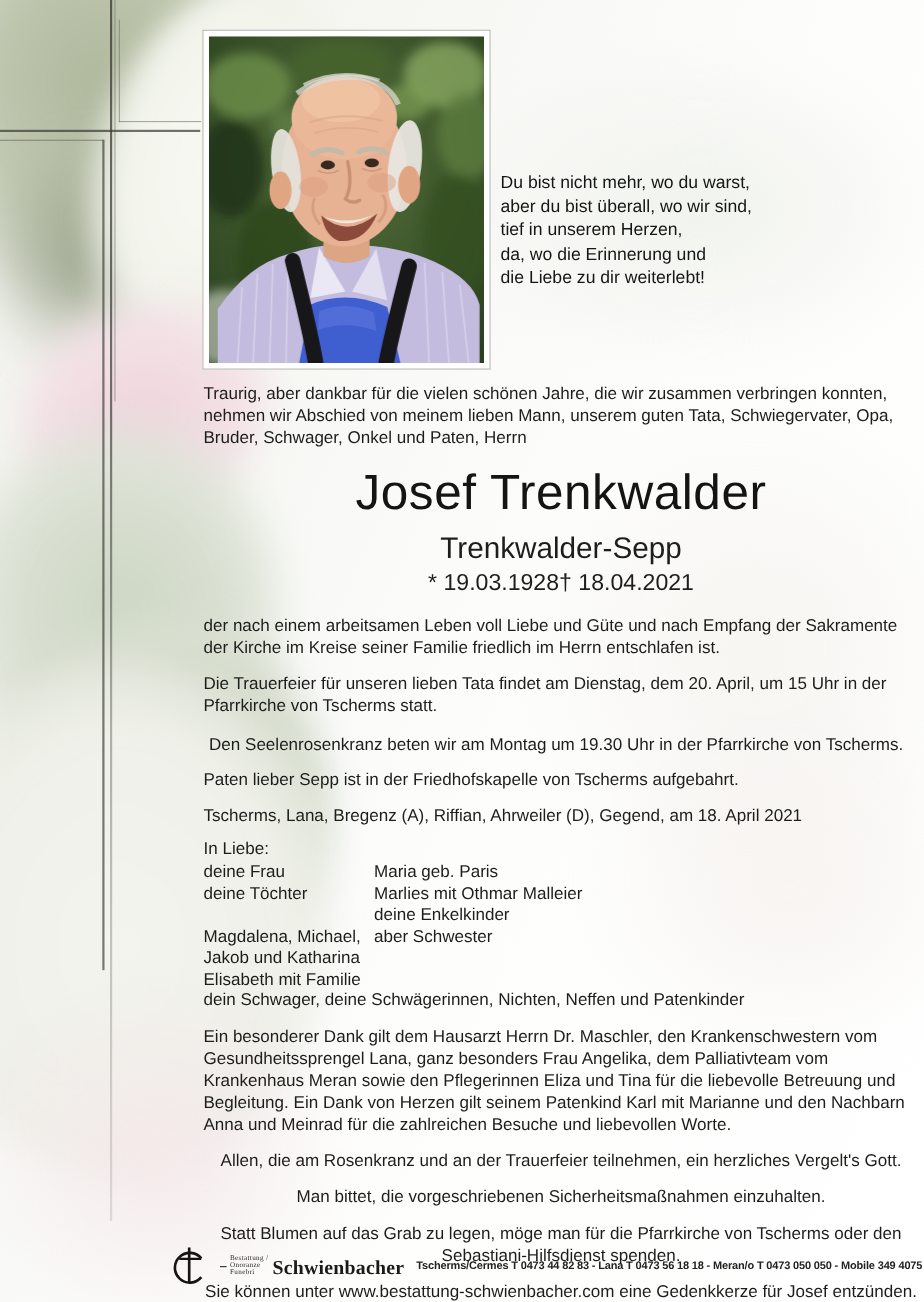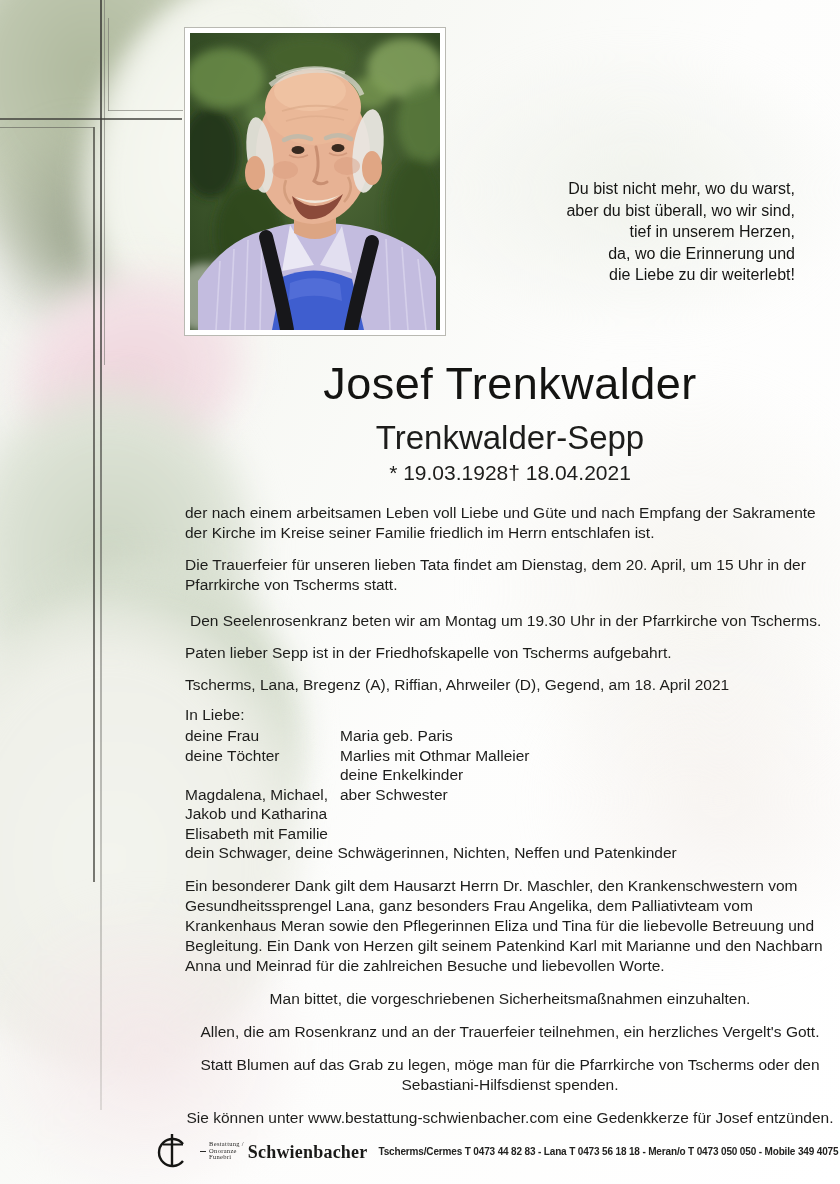--- a/index.html
+++ b/index.html
@@ -41,32 +41,32 @@
   
   .photo {
     position:absolute; left:184px; top:27px; width:262px; height:309px;
     background:#fff; border:1px solid #b9b9b2;
     padding:5px; box-shadow:0 0 0 1px rgba(255,255,255,.8) inset;
   }
   .photo svg { display:block; width:250px; height:297px; }
 
   
   .poem {
-    position:absolute; left:455px; top:178px; width:340px;
-    text-align:right; font-size:16px; line-height:21.5px; color:#161614;
+    position:absolute; left:455px; top:156px; width:340px;
+    text-align:left; font-size:16px; line-height:21.5px; color:#161614;
   }
 
   
   .main { position:absolute; left:185px; top:349px; width:650px; }
   .para { font-size:15.5px; line-height:20px; }
   .intro { margin-bottom:14px; }
 
   .namehead { text-align:center; }
   .name { font-size:45px; font-weight:400; letter-spacing:.5px; line-height:1.1; margin-top:10px; color:#141412; }
-  .nickname { font-size:33px; font-weight:400; margin-top:10px; }
+  .nickname { font-size:27px; font-weight:400; margin-top:10px; }
   .dates { display:flex; justify-content:center; font-size:21px; margin-top:4px; margin-bottom:18px; }
 
   .p-block { margin-top:12px; }
   .p-indent { padding-left:5px; margin-top:16px; }
 
   .family { margin-top:10px; font-size:15.5px; line-height:19.5px; }
   .family-grid { display:grid; grid-template-columns:155px 1fr; margin-top:2px; }
   .family-extra { margin-top:0; }
 
   .thanks { margin-top:13px; }
@@ -198,20 +198,21 @@
   <div class="poem">
     <div>Du bist nicht mehr, wo du warst,</div>
     <div>aber du bist überall, wo wir sind,</div>
     <div>tief in unserem Herzen,</div>
     <div>da, wo die Erinnerung und</div>
     <div>die Liebe zu dir weiterlebt!</div>
   </div>
 
   <div class="main">
 
+    <p class="para intro">Traurig, aber dankbar für die vielen schönen Jahre, die wir zusammen verbringen konnten, nehmen wir Abschied von meinem lieben Mann, unserem guten Tata, Schwiegervater, Opa, Bruder, Schwager, Onkel und Paten, Herrn</p>
 
     <div class="namehead">
       <div class="name">Josef Trenkwalder</div>
       <div class="nickname">Trenkwalder-Sepp</div>
       <div class="dates">
         <span>* 19.03.1928</span>
         <span>† 18.04.2021</span>
       </div>
     </div>
 
@@ -232,22 +233,22 @@
         <span>deine Enkelkinder</span>
         <span>Magdalena, Michael, Jakob und Katharina</span>
         <span>aber Schwester</span>
         <span>Elisabeth mit Familie</span>
       </div>
       <div class="family-extra">dein Schwager, deine Schwägerinnen, Nichten, Neffen und Patenkinder</div>
     </div>
 
     <p class="para thanks">Ein besonderer Dank gilt dem Hausarzt Herrn Dr. Maschler, den Krankenschwestern vom Gesundheitssprengel Lana, ganz besonders Frau Angelika, dem Palliativteam vom Krankenhaus Meran sowie den Pflegerinnen Eliza und Tina für die liebevolle Betreuung und Begleitung. Ein Dank von Herzen gilt seinem Patenkind Karl mit Marianne und den Nachbarn Anna und Meinrad für die zahlreichen Besuche und liebevollen Worte.</p>
 
+    <p class="center-line">Allen, die am Rosenkranz und an der Trauerfeier teilnehmen, ein herzliches Vergelt's Gott.</p>
     <p class="center-line">Man bittet, die vorgeschriebenen Sicherheitsmaßnahmen einzuhalten.</p>
-    <p class="center-line">Allen, die am Rosenkranz und an der Trauerfeier teilnehmen, ein herzliches Vergelt's Gott.</p>
     <p class="center-line two">Statt Blumen auf das Grab zu legen, möge man für die Pfarrkirche von Tscherms oder den Sebastiani-Hilfsdienst spenden.</p>
     <p class="center-line">Sie können unter www.bestattung-schwienbacher.com eine Gedenkkerze für Josef entzünden.</p>
   </div>
 
   <div class="footer">
     <svg class="logo-mark" width="38" height="38" viewBox="0 0 38 38">
       <path d="M30 12 A 13.5 13.5 0 1 0 30 29" fill="none" stroke="#151513" stroke-width="2.4"></path>
       <line x1="19" y1="2" x2="19" y2="34" stroke="#151513" stroke-width="2.4"></line>
       <line x1="10" y1="12.5" x2="30" y2="12.5" stroke="#151513" stroke-width="2"></line>
     </svg>

